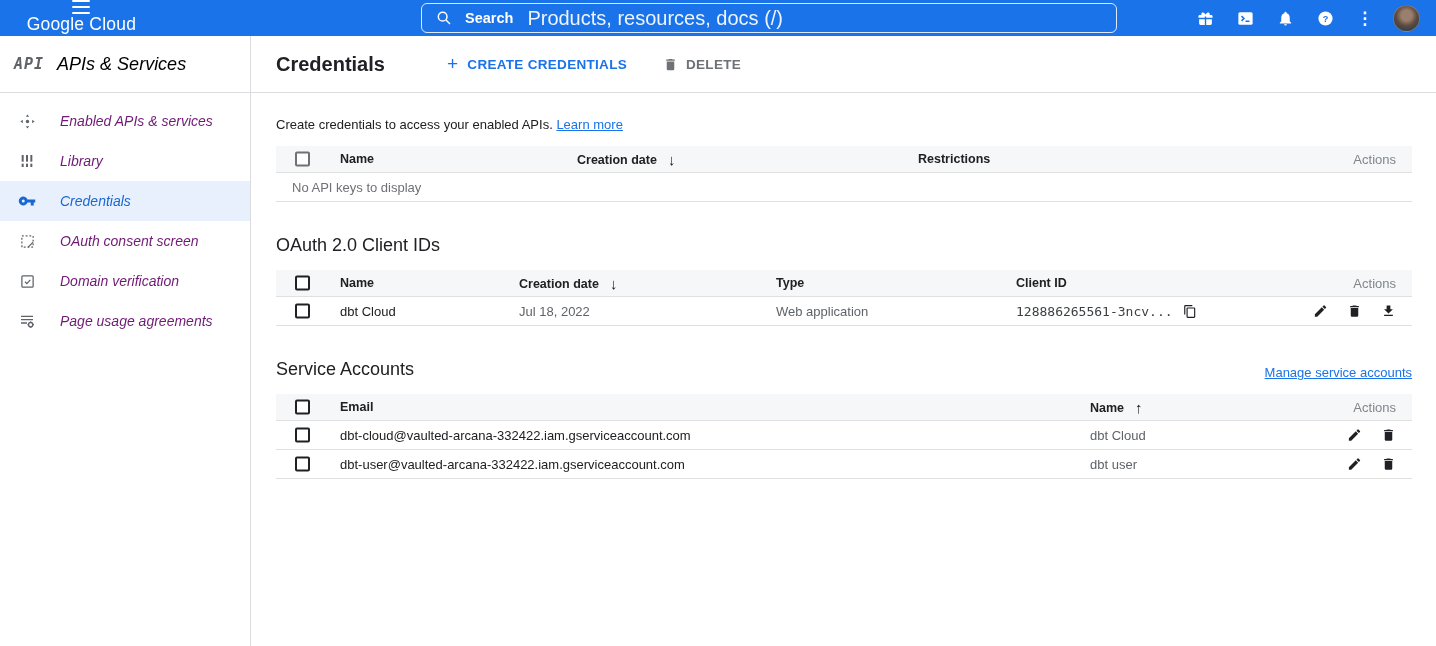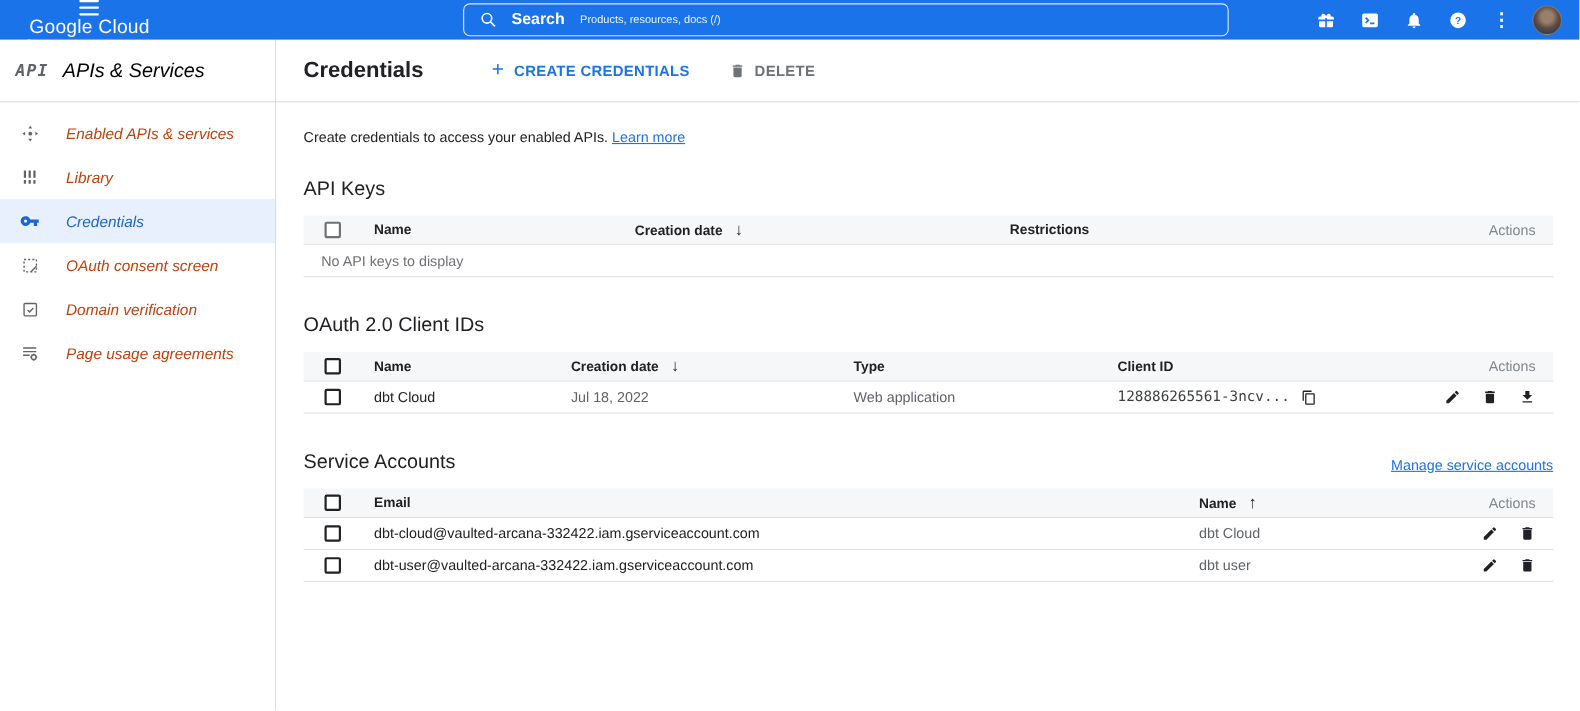--- a/index.html
+++ b/index.html
@@ -20,41 +20,41 @@
   .proj-icon i:nth-child(2){ width:5px; height:5px; right:1px; top:5px; }
   .proj-icon i:nth-child(3){ width:5px; height:5px; left:2px; bottom:2px; }
   .proj-name { font-size:14.5px; color:#fff; }
   .caret { font-size:10px; margin-left:10px; color:#fff; }
 
   .searchbar { position:absolute; left:421px; top:3px; width:696px; height:30px;
     border:1px solid rgba(255,255,255,.85); border-radius:6px; display:flex; align-items:center;
     padding-left:14px; cursor:text; }
   .searchbar svg { margin-right:13px; }
   .search-label { font-size:14.5px; font-weight:bold; color:#fff; margin-right:14px; }
-  .search-ph { font-size:10px; color:rgba(255,255,255,.92); }
+  .search-ph { font-size:20px; color:rgba(255,255,255,.92); }
 
   .tb-right { position:absolute; right:0; top:0; height:36px; display:flex; align-items:center; padding-right:16px; }
   .tb-icon-btn { width:40px; height:36px; display:flex; align-items:center; justify-content:center;
     background:none; border:none; cursor:pointer; color:#fff; }
   .avatar { width:27px; height:27px; border-radius:50%; margin-left:8px; cursor:pointer;
     background:radial-gradient(circle at 50% 38%, #9a7f6d 0 26%, #5d4a40 52%, #32404e 78%, #273542 100%);
     border:1px solid rgba(255,255,255,.25); }
 
   
   .shell { display:flex; height:610px; }
   .sidebar { width:251px; min-width:251px; border-right:1px solid #dadce0; background:#fff;font-style:italic; }
   .side-header { height:57px; display:flex; align-items:center; padding-left:14px;
     border-bottom:1px solid #dadce0; }
   .api-logo { font-family:"DejaVu Sans Mono", monospace; font-weight:bold; font-size:15px;
     color:#5f6368; letter-spacing:1px; margin-right:13px; }
   .side-title { font-size:18px; color:#000000; }
   .side-nav { padding-top:8px; }
   .side-item { height:40px; display:flex; align-items:center; padding-left:18px; cursor:pointer; }
   .side-item .ico { width:18px; height:18px; color:#5f6368; display:flex; align-items:center; justify-content:center; }
-  .side-item .lbl { margin-left:24px; font-size:14px; color:#c2410c; }
+  .side-item .lbl { margin-left:24px; font-size:14px; color:#701a75; }
   .side-item.selected { background:#e8f0fe; }
   .side-item.selected .lbl { color:#1967d2; }
   .side-item.selected .ico { color:#1967d2; }
 
   
   main { flex:1; }
   .page-header { height:57px; display:flex; align-items:center; padding-left:25px;
     border-bottom:1px solid #dadce0; }
   .page-title { font-size:20px; color:#202124; }
   .btn-create { display:flex; align-items:center; margin-left:62px; background:none; border:none;
@@ -244,21 +244,20 @@
         <svg width="15" height="15" viewBox="0 0 24 24" fill="currentColor">
           <path d="M6 19a2 2 0 0 0 2 2h8a2 2 0 0 0 2-2V7H6v12zM19 4h-3.5l-1-1h-5l-1 1H5v2h14V4z"></path>
         </svg>
         <span>DELETE</span>
       </button>
     </div>
 
     <div class="content">
       <p class="intro"><span>Create credentials to access your enabled APIs. </span><a class="link">Learn more</a></p>
 
-      <h2 class="section-heading">API Keys</h2>
       <div class="tbl">
         <div class="trow thead">
           <span class="cell c-check">
               <span class="checkbox lite"></span>
             </span>
           <span class="cell hcell c-name">Name</span>
           <span class="cell hcell ak-cdate">
             <span>Creation date</span>
               <span class="sort-arrow">↓</span>
           </span>

